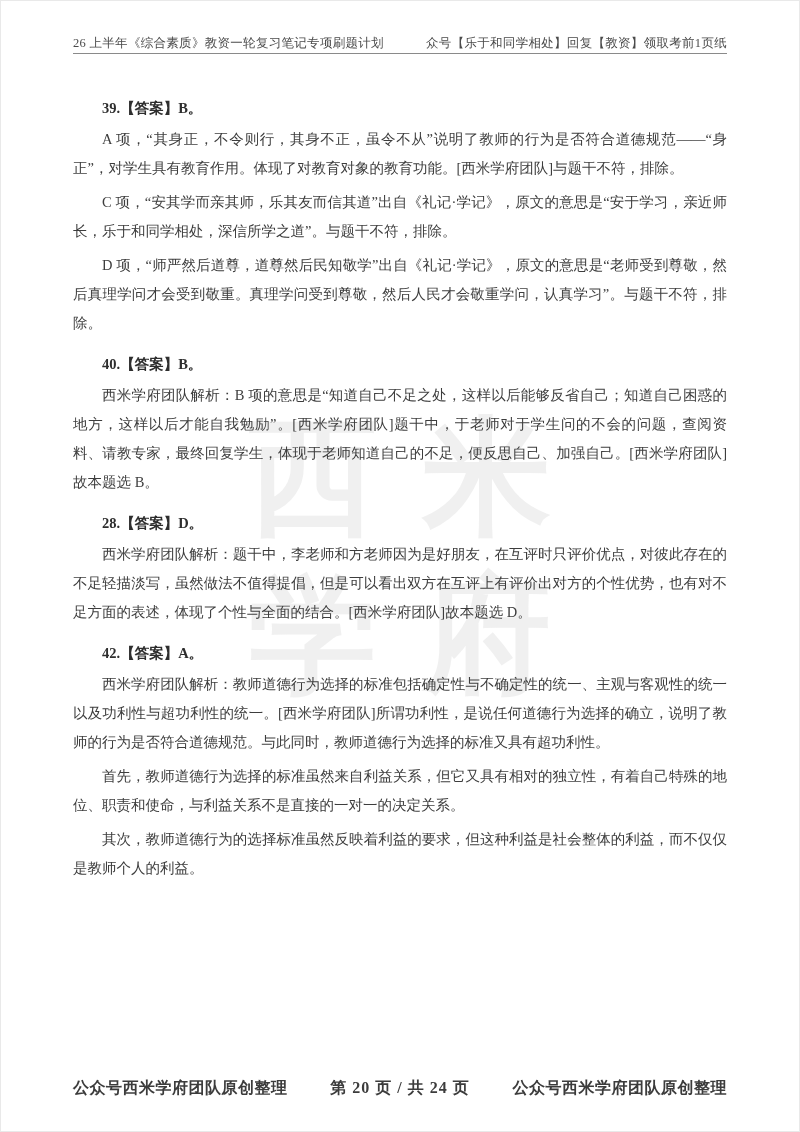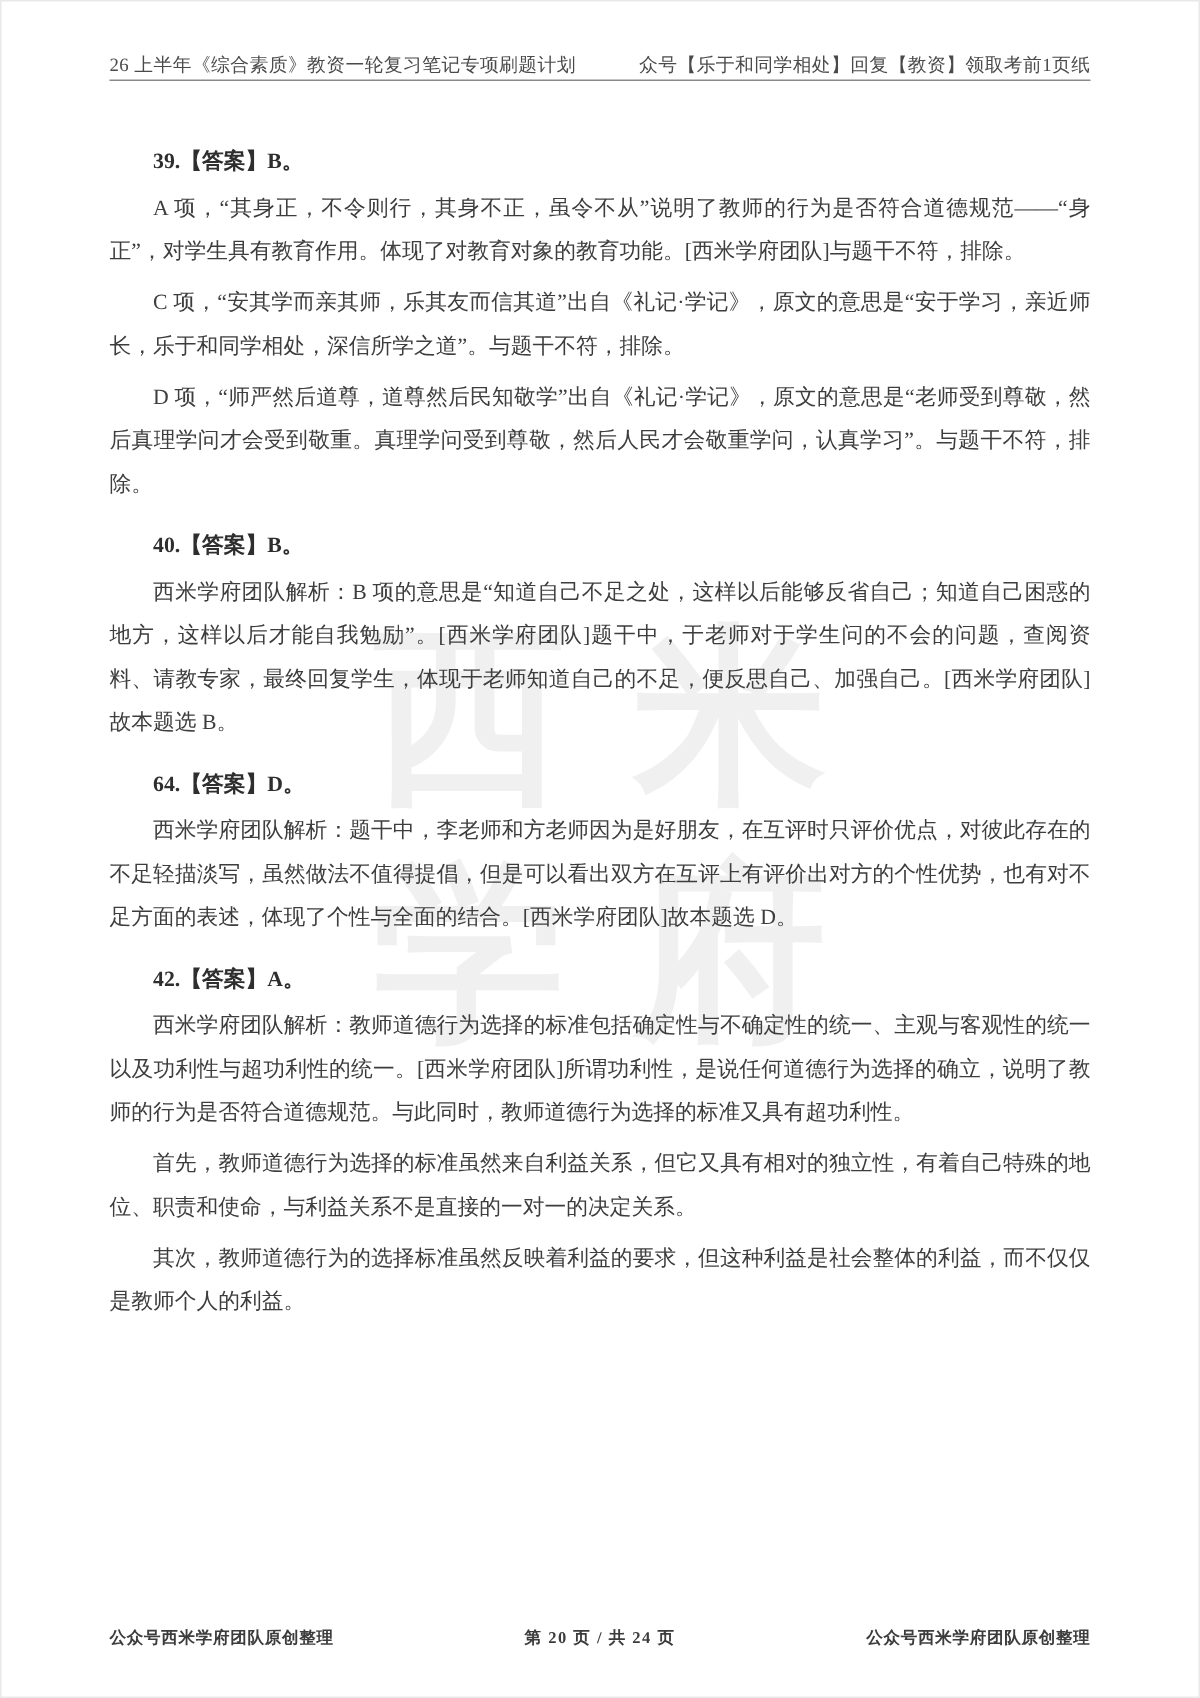--- a/index.html
+++ b/index.html
@@ -61,21 +61,21 @@
     pointer-events:none;
     user-select:none;
   }
   .watermark div { letter-spacing:46px; padding-left:46px; }
   .footer {
     position:absolute;
     left:72px; right:72px; bottom:32px;
     display:flex;
     justify-content:space-between;
     align-items:center;
-    font-size:11px;
+    font-size:16px;
     font-weight:bold;
     color:#3c3c3c;
     z-index:2;
     letter-spacing:0.5px;
     margin-top:20px;
   }
   .footer .footer-center { letter-spacing:1px; }
 </style>
 </head>
 <body>
@@ -105,21 +105,21 @@
 
     <div>
       <div class="answer-heading">
         <span>40.【答案】</span><span class="answer-letter">B。</span>
       </div>
       <p class="para">西米学府团队解析：B 项的意思是“知道自己不足之处，这样以后能够反省自己；知道自己困惑的地方，这样以后才能自我勉励”。[西米学府团队]题干中，于老师对于学生问的不会的问题，查阅资料、请教专家，最终回复学生，体现于老师知道自己的不足，便反思自己、加强自己。[西米学府团队]故本题选 B。</p>
     </div>
 
     <div>
       <div class="answer-heading">
-        <span>64.【答案】</span><span class="answer-letter">D。</span>
+        <span>28.【答案】</span><span class="answer-letter">D。</span>
       </div>
       <p class="para">西米学府团队解析：题干中，李老师和方老师因为是好朋友，在互评时只评价优点，对彼此存在的不足轻描淡写，虽然做法不值得提倡，但是可以看出双方在互评上有评价出对方的个性优势，也有对不足方面的表述，体现了个性与全面的结合。[西米学府团队]故本题选 D。</p>
     </div>
 
     <div>
       <div class="answer-heading">
         <span>42.【答案】</span><span class="answer-letter">A。</span>
       </div>
       <p class="para">西米学府团队解析：教师道德行为选择的标准包括确定性与不确定性的统一、主观与客观性的统一以及功利性与超功利性的统一。[西米学府团队]所谓功利性，是说任何道德行为选择的确立，说明了教师的行为是否符合道德规范。与此同时，教师道德行为选择的标准又具有超功利性。</p>
       <p class="para">首先，教师道德行为选择的标准虽然来自利益关系，但它又具有相对的独立性，有着自己特殊的地位、职责和使命，与利益关系不是直接的一对一的决定关系。</p>

